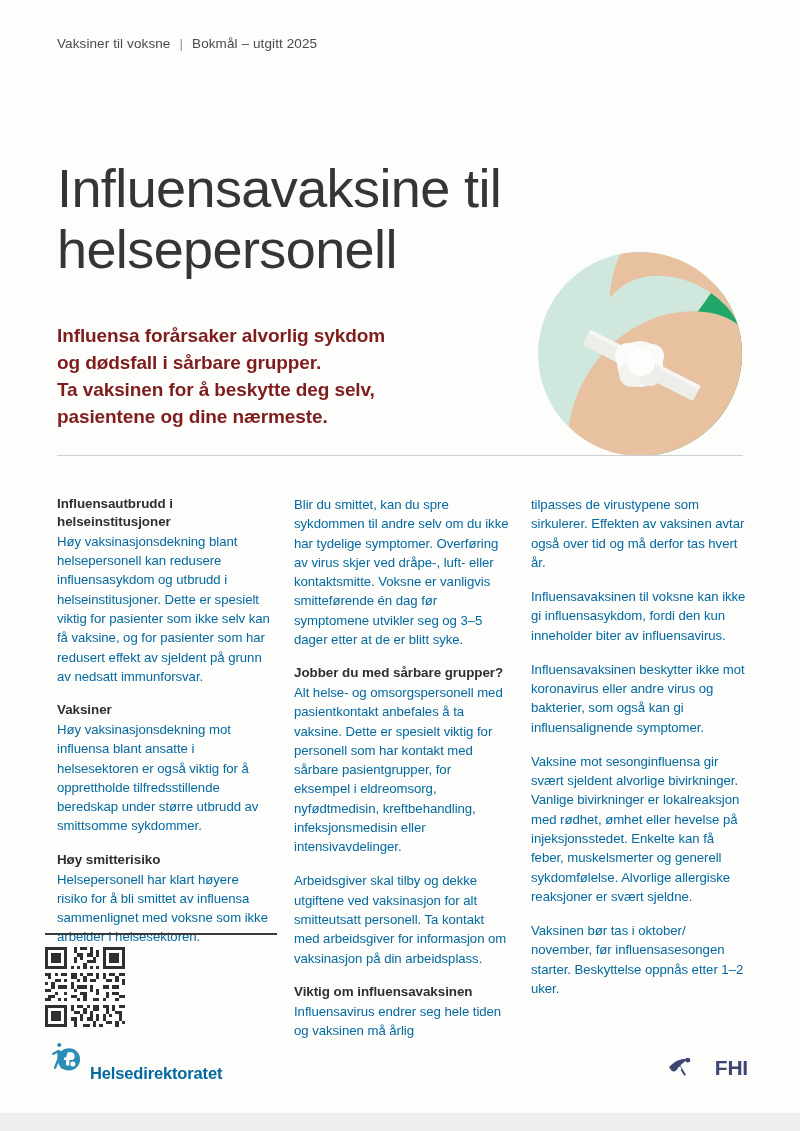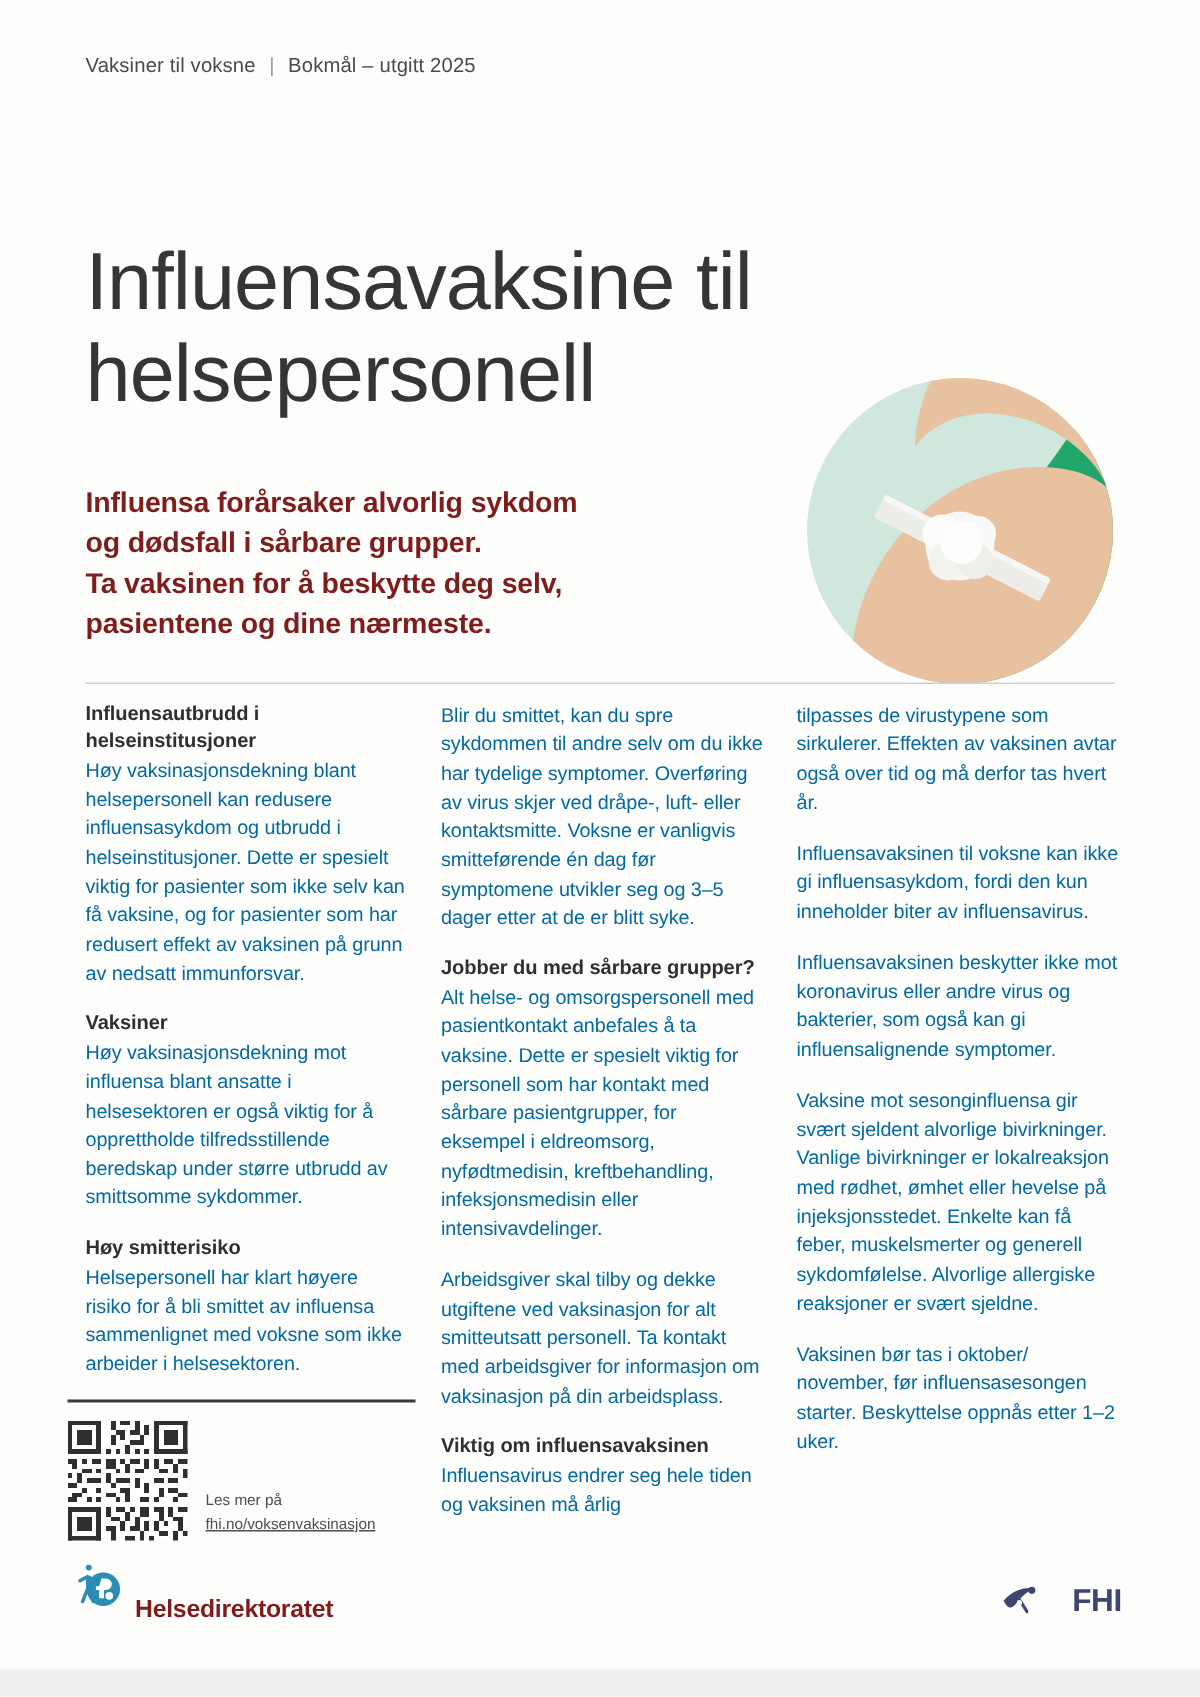--- a/index.html
+++ b/index.html
@@ -90,20 +90,21 @@
     left: 57px;
     top: 467px;
     width: 690px;
     height: 580px;
     display: flex;
     gap: 22px;
   }
   .col {
     width: 215px;
     flex: 0 0 215px;
+    margin-top: 28px;
   }
   h3.sec {
     margin: 0 0 1px 0;
     font-size: 13.4px;
     line-height: 1.34;
     font-weight: 700;
     color: #2f2f2f;
     letter-spacing: -0.05px;
   }
   p.body {
@@ -156,21 +157,21 @@
     left: 50px;
     bottom: 30px;
     display: flex;
     align-items: center;
     gap: 9px;
   }
   .hdir-mark { width: 31px; height: 31px; flex: 0 0 31px; }
   .hdir-word {
     font-size: 16.5px;
     font-weight: 700;
-    color: #7f1d1d;
+    color: #0369a1;
     letter-spacing: -0.15px;
     margin-top: 30px;
   }
   .footer-right {
     position: absolute;
     right: 52px;
     bottom: 33px;
     display: flex;
     align-items: center;
     gap: 21px;
@@ -238,21 +239,21 @@
       </g>
     </svg>
   </div>
 
   <div class="rule-main"></div>
 
   <div class="cols">
 
     <div class="col">
       <h3 class="sec">Influensautbrudd i helseinstitusjoner</h3>
-      <p class="body">Høy vaksinasjonsdekning blant helsepersonell kan redusere influensasykdom og utbrudd i helseinstitusjoner. Dette er spesielt viktig for pasienter som ikke selv kan få vaksine, og for pasienter som har redusert effekt av vaksinen på grunn av nedsatt immunforsvar.</p>
+      <p class="body">Høy vaksinasjonsdekning blant helsepersonell kan redusere influensasykdom og utbrudd i helseinstitusjoner. Dette er spesielt viktig for pasienter som ikke selv kan få vaksine, og for pasienter som har redusert effekt av sjeldent på grunn av nedsatt immunforsvar.</p>
       <div class="gap"></div>
       <h3 class="sec">Vaksiner</h3>
       <p class="body">Høy vaksinasjonsdekning mot influensa blant ansatte i helsesektoren er også viktig for å opprettholde tilfredsstillende beredskap under større utbrudd av smittsomme sykdommer.</p>
       <div class="gap"></div>
       <h3 class="sec">Høy smitterisiko</h3>
       <p class="body">Helsepersonell har klart høyere risiko for å bli smittet av influensa sammenlignet med voksne som ikke arbeider i helsesektoren.</p>
     </div>
 
     <div class="col">
       <p class="body">Blir du smittet, kan du spre sykdommen til andre selv om du ikke har tydelige symptomer. Overføring av virus skjer ved dråpe-, luft- eller kontaktsmitte. Voksne er vanligvis smitteførende én dag før symptomene utvikler seg og 3–5 dager etter at de er blitt syke.</p>
@@ -390,24 +391,20 @@
           <rect x="22" y="20" width="2" height="1"></rect>
             <rect x="18" y="21" width="1" height="2"></rect>
           <rect x="20" y="21" width="1" height="1"></rect>
             <rect x="23" y="21" width="1" height="2"></rect>
           <rect x="19" y="23" width="2" height="1"></rect>
             <rect x="22" y="23" width="1" height="2"></rect>
           <rect x="24" y="23" width="1" height="1"></rect>
             <rect x="17" y="24" width="1" height="1"></rect>
         </g>
       </svg>
-      <div class="qr-text">
-        <div>Les mer på</div>
-        <a href="#">fhi.no/voksenvaksinasjon</a>
-      </div>
     </div>
   </div>
 
   <div class="footer-left">
     <svg class="hdir-mark" viewBox="0 0 32 32" aria-hidden="true">
       <circle cx="19.5" cy="17" r="11.5" fill="#2b8cb5"></circle>
       <path d="M9.5 4.2 a2.1 2.1 0 1 1 0.01 0 Z" fill="#2b8cb5"></path>
       <path d="M3.4 11.2 L8.6 8.4 L14.2 11.0 M8.8 8.8 L8.8 16.5 M8.8 16.5 L5.2 25.5 M8.8 16.5 L12.6 25.5" stroke="#2b8cb5" stroke-width="2.4" fill="none" stroke-linecap="round"></path>
       <path d="M18.2 9.6 h3.2 a4 4 0 0 1 0 8 h-1.4 v5.6 h-3.4 v-5.6 h-2.2 v-2.6 h2.2 z" fill="#ffffff"></path>
       <circle cx="23.6" cy="21.6" r="2.6" fill="#ffffff"></circle>

